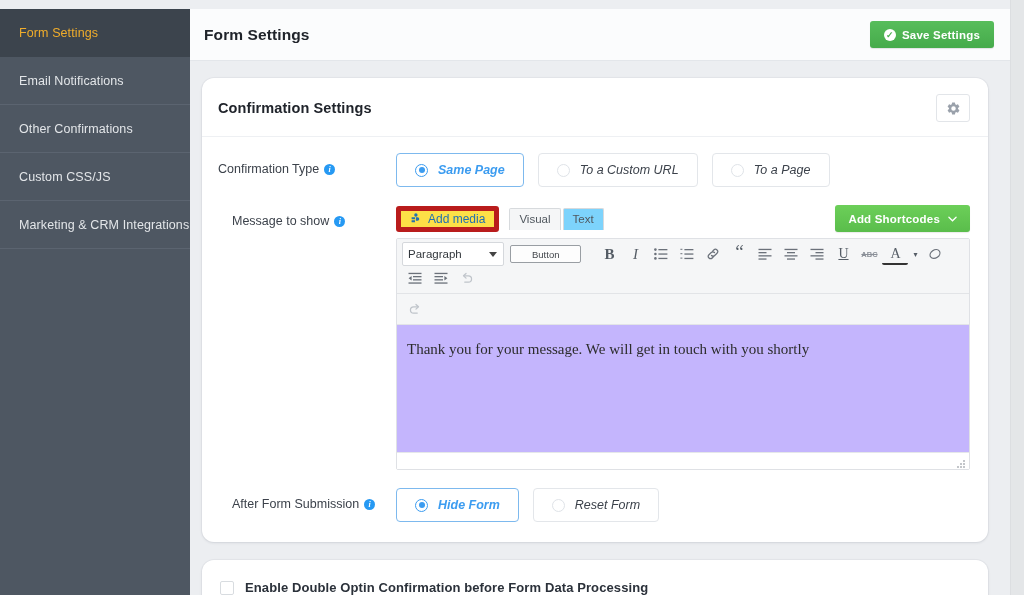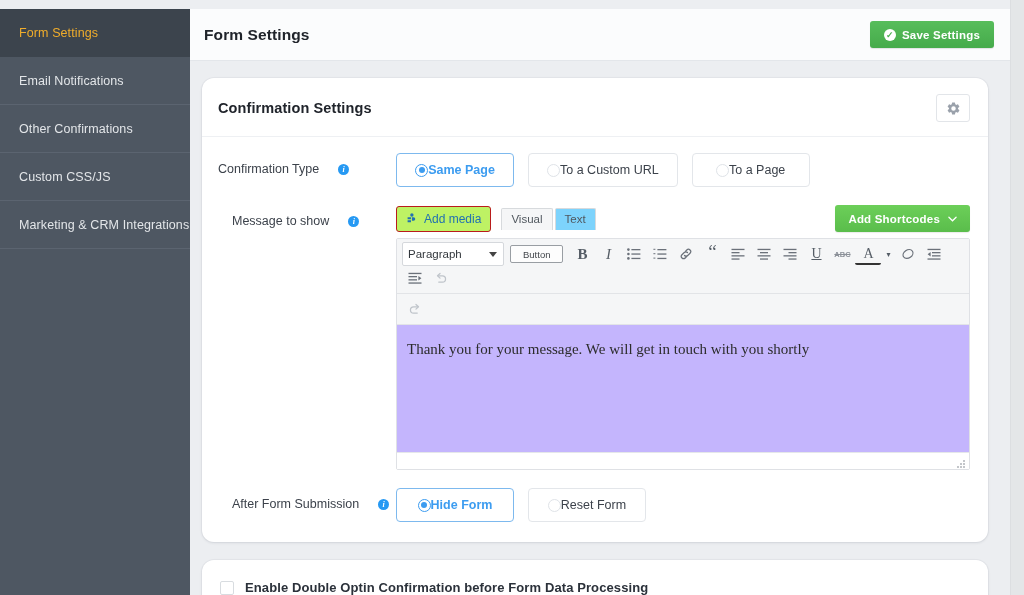--- a/index.html
+++ b/index.html
@@ -143,21 +143,21 @@
     align-items: flex-start;
     margin-bottom: 18px;
   }
   .row:last-child { margin-bottom: 0; }
   .row-label {
     width: 178px;
     flex: 0 0 178px;
     padding-top: 7px;
     font-size: 12.5px;
     color: #3c424b;
-    display: flex; align-items: center; gap: 19px;
+    display: flex; align-items: center; gap: 5px;
     line-height: 18px;
   }
   .row.indent .row-label { padding-left: 14px; }
   .row-field { flex: 1; min-width: 0; }
 
   .info {
     display: inline-block;
     width: 11px; height: 11px;
     border-radius: 50%;
     background: #2699f3;
@@ -168,32 +168,33 @@
     font-family: "Liberation Serif", serif;
     font-style: italic;
     font-weight: bold;
     cursor: pointer;
     position: relative; top: 0px;
   }
 
   
   .pillrow { display: flex; gap: 14px; }
   .pill {
-    display: inline-flex; align-items: center; 
+    display: inline-flex; align-items: center; gap: 10px;
     height: 34px;
     padding: 0 18px;
     border: 1px solid #e3e6ea;
     border-radius: 4px;
     background: #fff;
     font-size: 12.5px;
     color: #3c424b;
     cursor: pointer;
     user-select: none;
     min-width: 118px;
     justify-content: center;
+    font-style: italic;
   }
   .pill .dot {
     width: 13px; height: 13px; flex: 0 0 13px;
     border-radius: 50%;
     border: 1px solid #dfe3e8;
     background: #fff;
   }
   .pill.selected {
     border-color: #7db9ee;
     color: #3c9cf0;
@@ -216,23 +217,23 @@
   
   .editor-wrap { position: relative; }
   .editor-topbar {
     display: flex; align-items: center;
     margin-bottom: 6px;
   }
   .btn-addmedia {
     display: inline-flex; align-items: center; gap: 6px;
     height: 26px;
     padding: 0 9px 0 8px;
-    border: 1px solid #b91c1c;
+    border: 5px solid #b91c1c;
     border-radius: 3px;
-    background: #bef264;
+    background: #fde047;
     color: #2271b1;
     font-size: 12px;
     font-family: "Liberation Sans", sans-serif;
     cursor: pointer;
   }
   .tabset { display: flex; margin-left: 10px; align-items: flex-end; }
   .tab {
     height: 22px;
     padding: 0 9px;
     border: 1px solid #d7dadd;
@@ -314,22 +315,22 @@
     border-right: 4px solid transparent;
     border-top: 5px solid #444;
   }
   .btn-tiny {
     height: 18px;
     border: 1px solid #999ea3;
     border-radius: 2px;
     background: #fdfdfd;
     font-size: 9.5px;
     color: #43474c;
-    padding: 0 12px;
-    margin-right: 6px;
+    padding: 0 21px;
+    margin-right: 15px;
     display: inline-flex; align-items: center;
     font-family: "Liberation Sans", sans-serif;
     cursor: pointer;
   }
 
   .editor-area {
     height: 127px;
     padding: 13px 10px 10px 10px;
     font-family: "Liberation Serif", serif;
     font-size: 15px;

